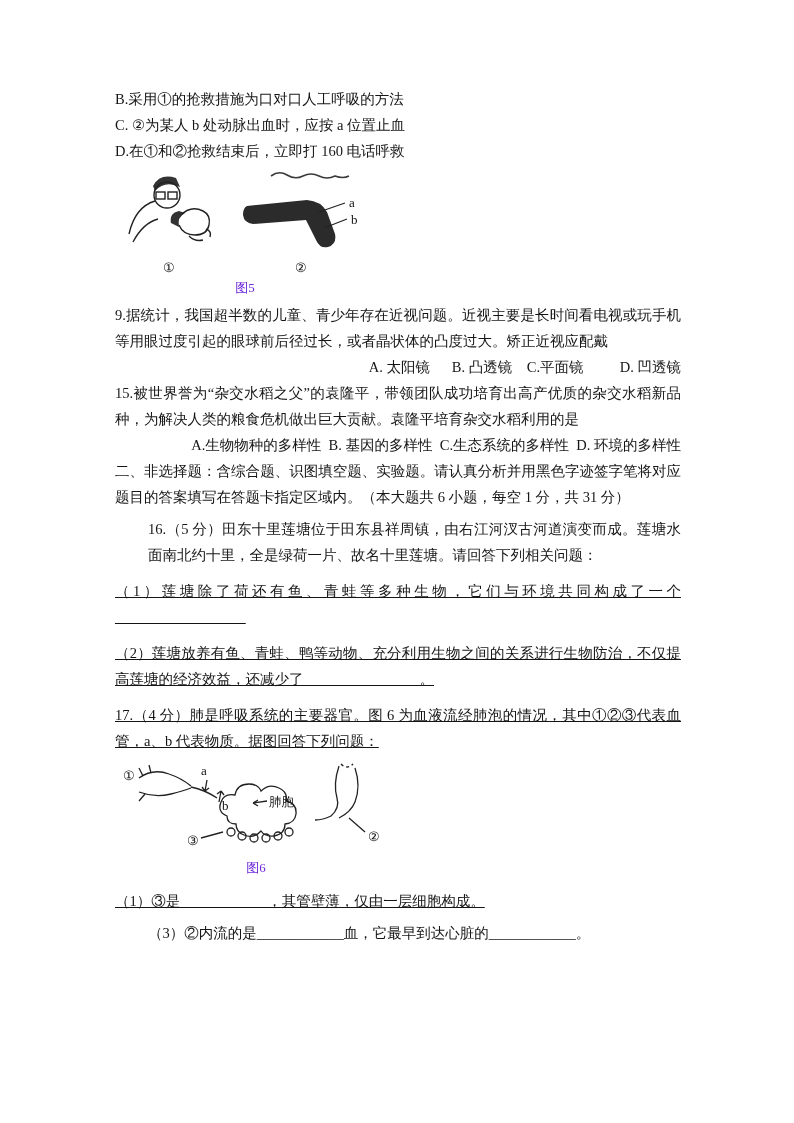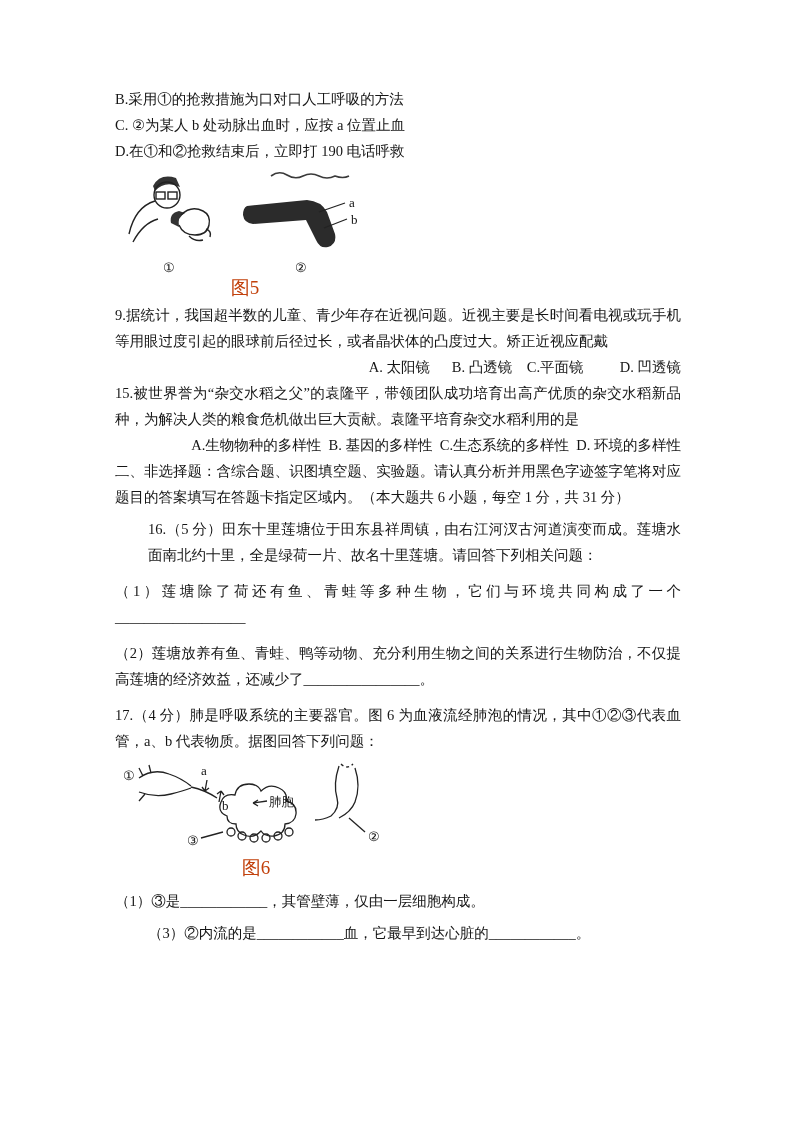--- a/index.html
+++ b/index.html
@@ -2,38 +2,38 @@
 <html><head>
 <meta charset="utf-8">
 <style>
   html,body{margin:0;padding:0;background:#ffffff;}
   .page{width:794px;height:1027px;background:#fff;position:relative;overflow:hidden;
         font-family:"Liberation Serif","DejaVu Serif",serif;color:#151515;}
   .content{position:absolute;left:115px;top:86px;width:566px;font-size:14.5px;line-height:26px;}
   p{margin:0;text-align:justify;}
   p.opts{white-space:pre-wrap;text-align:right;}
   .gap-sm{margin-top:6px;margin-left:33px;}
-  .gap-md{margin-top:10px;}
+  .gap-md{margin-top:10px;text-decoration:underline;}
   .figure{text-align:center;}
   .fig5{width:244px;margin:6px 0 4px 8px;}
   .fig6{width:270px;margin:8px 0 6px 6px;}
-  .figcap{font-size:19px;line-height:20px;color:#c2410c;}
+  .figcap{font-size:13px;line-height:20px;color:#6d28d9;}
   svg{display:block;margin:0 auto;}
   svg text{font-size:13px;fill:#111;font-family:"Liberation Serif","DejaVu Serif",serif;}
   svg text.cjk{font-size:12.5px;}
 </style>
 </head>
 <body>
 
 <div class="page">
   <div class="content">
 
     <p>B.采用①的抢救措施为口对口人工呼吸的方法</p>
     <p>C. ②为某人 b 处动脉出血时，应按 a 位置止血</p>
-    <p>D.在①和②抢救结束后，立即打 190 电话呼救</p>
+    <p>D.在①和②抢救结束后，立即打 160 电话呼救</p>
 
     <div class="figure fig5">
       <svg width="244" height="108" viewBox="0 0 244 108">
         <path d="M148,6 q8,-6 16,-1 t16,1 t16,0 t16,0 q8,3 14,0" fill="none" stroke="#3a3a3a" stroke-width="1.6"></path>
         <g stroke="#222" fill="none" stroke-width="1.4">
           <path d="M30,16 q7,-13 23,-8 l4,9 q-15,-7 -25,4 z" fill="#333" stroke="none"></path>
           <circle cx="44" cy="25" r="13"></circle>
           <rect x="33" y="22" width="9" height="7"></rect>
           <rect x="45" y="22" width="9" height="7"></rect>
           <path d="M6,64 Q12,37 32,31"></path>

